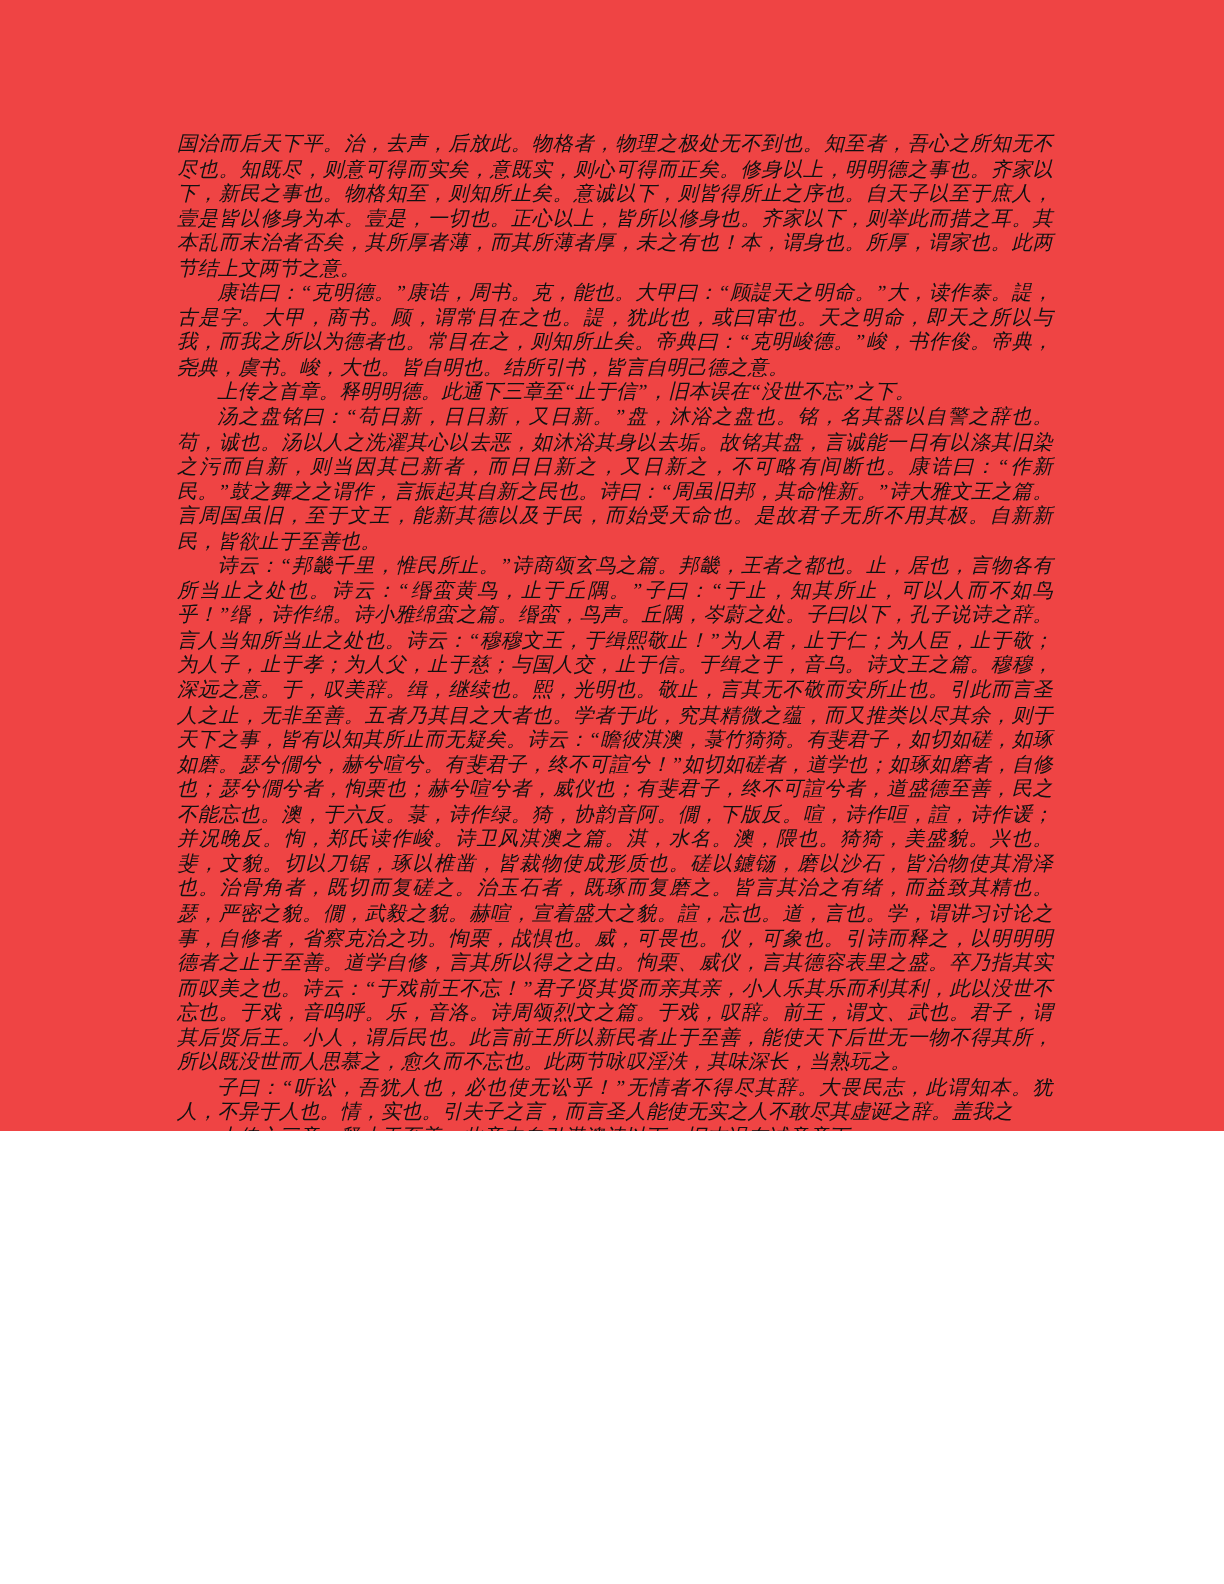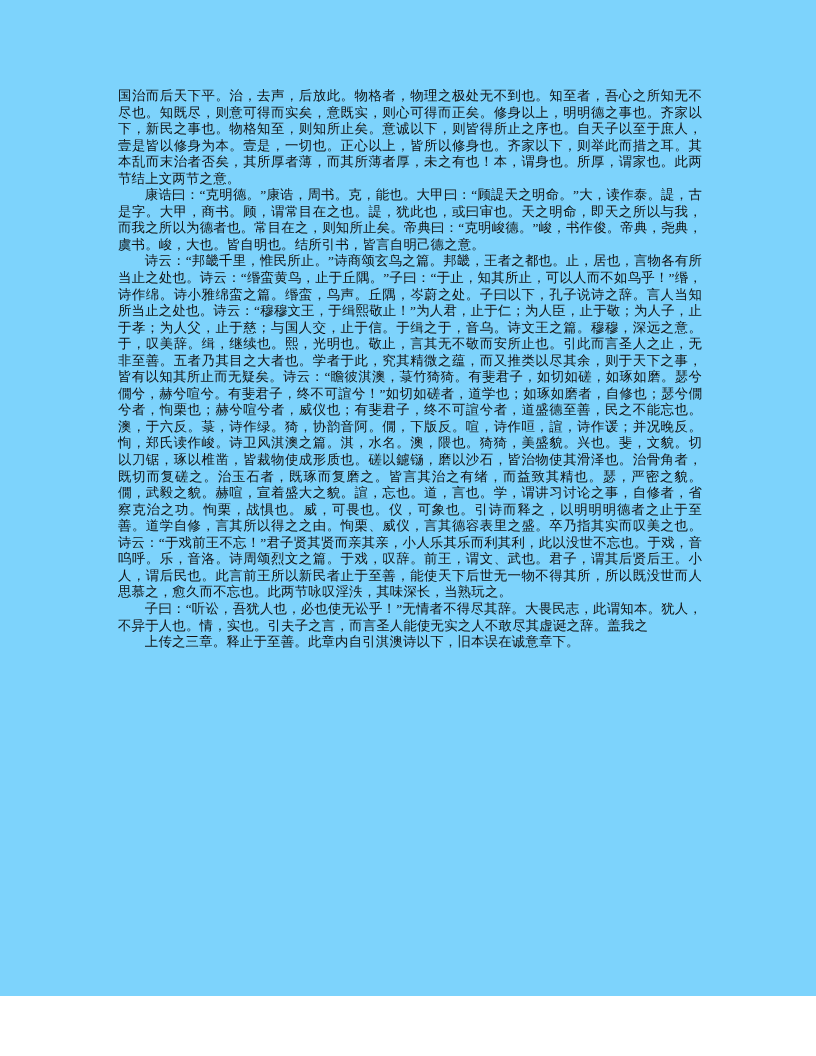--- a/index.html
+++ b/index.html
@@ -3,24 +3,25 @@
 <meta charset="utf-8">
 <style>
   html, body {
     margin: 0;
     padding: 0;
     background: #ffffff;
   }
   .page {
     position: relative;
     width: 816px;
-    height: 996px;
-    background: #7dd3fc;
+    height: 754px;
+    background: #ef4444;
     overflow: hidden;
     font-family: "Liberation Serif", "DejaVu Serif", serif;
+    font-style: italic;
   }
   .content {
     position: absolute;
     left: 118px;
     top: 88px;
     width: 584px;
     color: #111111;
     font-size: 13.4px;
     line-height: 16.55px;
     text-align: justify;
@@ -34,17 +35,19 @@
     text-indent: 2em;
   }
 </style>
 </head>
 <body>
 
 <div class="page">
   <div class="content">
     <p class="para">国治而后天下平。治，去声，后放此。物格者，物理之极处无不到也。知至者，吾心之所知无不尽也。知既尽，则意可得而实矣，意既实，则心可得而正矣。修身以上，明明德之事也。齐家以下，新民之事也。物格知至，则知所止矣。意诚以下，则皆得所止之序也。自天子以至于庶人，壹是皆以修身为本。壹是，一切也。正心以上，皆所以修身也。齐家以下，则举此而措之耳。其本乱而末治者否矣，其所厚者薄，而其所薄者厚，未之有也！本，谓身也。所厚，谓家也。此两节结上文两节之意。</p>
     <p class="para indent">康诰曰：“克明德。”康诰，周书。克，能也。大甲曰：“顾諟天之明命。”大，读作泰。諟，古是字。大甲，商书。顾，谓常目在之也。諟，犹此也，或曰审也。天之明命，即天之所以与我，而我之所以为德者也。常目在之，则知所止矣。帝典曰：“克明峻德。”峻，书作俊。帝典，尧典，虞书。峻，大也。皆自明也。结所引书，皆言自明己德之意。</p>
+    <p class="para indent">上传之首章。释明明德。此通下三章至“止于信”，旧本误在“没世不忘”之下。</p>
+    <p class="para indent">汤之盘铭曰：“苟日新，日日新，又日新。”盘，沐浴之盘也。铭，名其器以自警之辞也。苟，诚也。汤以人之洗濯其心以去恶，如沐浴其身以去垢。故铭其盘，言诚能一日有以涤其旧染之污而自新，则当因其已新者，而日日新之，又日新之，不可略有间断也。康诰曰：“作新民。”鼓之舞之之谓作，言振起其自新之民也。诗曰：“周虽旧邦，其命惟新。”诗大雅文王之篇。言周国虽旧，至于文王，能新其德以及于民，而始受天命也。是故君子无所不用其极。自新新民，皆欲止于至善也。</p>
     <p class="para indent">诗云：“邦畿千里，惟民所止。”诗商颂玄鸟之篇。邦畿，王者之都也。止，居也，言物各有所当止之处也。诗云：“缗蛮黄鸟，止于丘隅。”子曰：“于止，知其所止，可以人而不如鸟乎！”缗，诗作绵。诗小雅绵蛮之篇。缗蛮，鸟声。丘隅，岑蔚之处。子曰以下，孔子说诗之辞。言人当知所当止之处也。诗云：“穆穆文王，于缉熙敬止！”为人君，止于仁；为人臣，止于敬；为人子，止于孝；为人父，止于慈；与国人交，止于信。于缉之于，音乌。诗文王之篇。穆穆，深远之意。于，叹美辞。缉，继续也。熙，光明也。敬止，言其无不敬而安所止也。引此而言圣人之止，无非至善。五者乃其目之大者也。学者于此，究其精微之蕴，而又推类以尽其余，则于天下之事，皆有以知其所止而无疑矣。诗云：“瞻彼淇澳，菉竹猗猗。有斐君子，如切如磋，如琢如磨。瑟兮僩兮，赫兮喧兮。有斐君子，终不可諠兮！”如切如磋者，道学也；如琢如磨者，自修也；瑟兮僩兮者，恂栗也；赫兮喧兮者，威仪也；有斐君子，终不可諠兮者，道盛德至善，民之不能忘也。澳，于六反。菉，诗作绿。猗，协韵音阿。僩，下版反。喧，诗作咺，諠，诗作谖；并况晚反。恂，郑氏读作峻。诗卫风淇澳之篇。淇，水名。澳，隈也。猗猗，美盛貌。兴也。斐，文貌。切以刀锯，琢以椎凿，皆裁物使成形质也。磋以鑢铴，磨以沙石，皆治物使其滑泽也。治骨角者，既切而复磋之。治玉石者，既琢而复磨之。皆言其治之有绪，而益致其精也。瑟，严密之貌。僩，武毅之貌。赫喧，宣着盛大之貌。諠，忘也。道，言也。学，谓讲习讨论之事，自修者，省察克治之功。恂栗，战惧也。威，可畏也。仪，可象也。引诗而释之，以明明明德者之止于至善。道学自修，言其所以得之之由。恂栗、威仪，言其德容表里之盛。卒乃指其实而叹美之也。诗云：“于戏前王不忘！”君子贤其贤而亲其亲，小人乐其乐而利其利，此以没世不忘也。于戏，音呜呼。乐，音洛。诗周颂烈文之篇。于戏，叹辞。前王，谓文、武也。君子，谓其后贤后王。小人，谓后民也。此言前王所以新民者止于至善，能使天下后世无一物不得其所，所以既没世而人思慕之，愈久而不忘也。此两节咏叹淫泆，其味深长，当熟玩之。</p>
     <p class="para indent">子曰：“听讼，吾犹人也，必也使无讼乎！”无情者不得尽其辞。大畏民志，此谓知本。犹人，不异于人也。情，实也。引夫子之言，而言圣人能使无实之人不敢尽其虚诞之辞。盖我之</p>
     <p class="para indent">上传之三章。释止于至善。此章内自引淇澳诗以下，旧本误在诚意章下。</p>
   </div>
 </div>
 
 </body></html>

